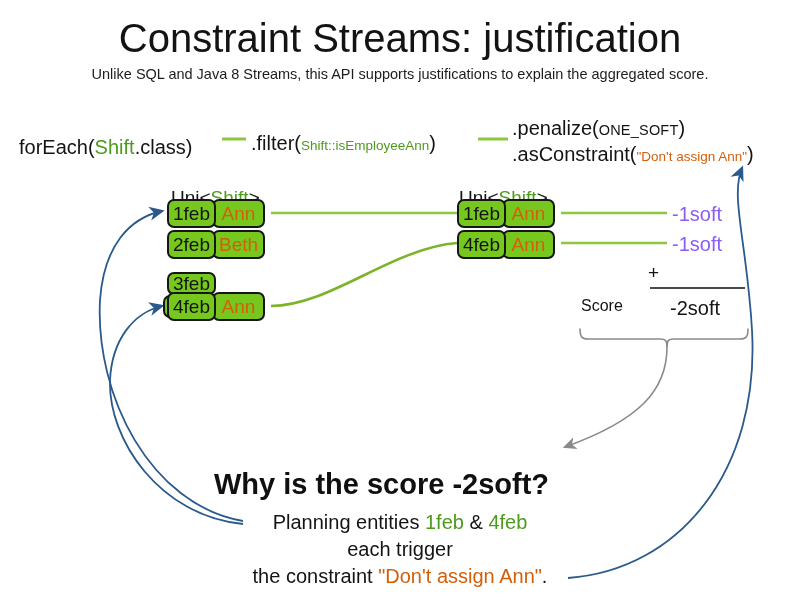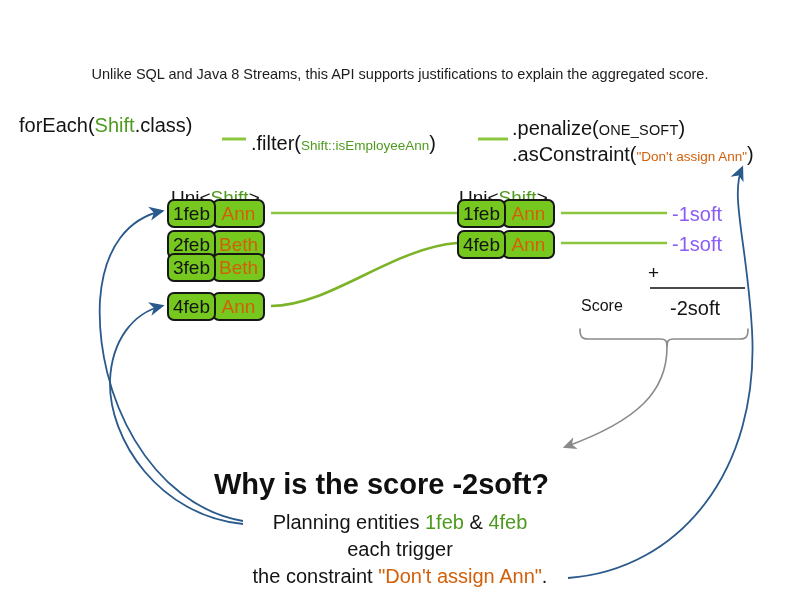--- a/index.html
+++ b/index.html
@@ -45,21 +45,21 @@
     font-size: 20px;
     color: #141414;
     white-space: nowrap;
     line-height: 1.0;
   }
   .code .gn { color: #4e9a1f; }
   .code .org { color: #d2600a; }
   .sm2 { font-size: 13.5px; }
   .caps { font-size: 14.5px; letter-spacing: .2px; }
 
-  #code-foreach { left: 19px; top: 115px; }
+  #code-foreach { left: 19px; top: 137px; }
   #code-filter  { left: 251px; top: 133px; }
   #code-penalize { left: 512px; top: 118px; }
   #code-asconstraint { left: 512px; top: 144px; }
 
   
   .unilabel {
     font-size: 19px;
     color: #141414;
     white-space: nowrap;
     margin-top: 20px;
@@ -187,20 +187,21 @@
 
     <path d="M667,347 C667,390 640,420 565,447" stroke="#8a8a8a" stroke-width="1.6" fill="none" marker-end="url(#grayArrow)"></path>
 
     <path d="M243,521 C150,505 95,395 100,300 C104,245 130,218 162,211" stroke="#2a5a8c" stroke-width="1.8" fill="none" marker-end="url(#blueArrow)"></path>
 
     <path d="M243,524 C160,516 108,440 110,380 C112,340 133,313 162,306" stroke="#2a5a8c" stroke-width="1.8" fill="none" marker-end="url(#blueArrow)"></path>
 
     <path d="M568,578 C680,570 760,470 752,330 C747,243 730,196 742,168" stroke="#2a5a8c" stroke-width="1.8" fill="none" marker-end="url(#blueArrow)"></path>
   </svg>
 
+  <div class="abs" id="title">Constraint Streams: justification</div>
   <div class="abs" id="subtitle">Unlike SQL and Java 8 Streams, this API supports justifications to explain the aggregated score.</div>
 
   <div class="abs code" id="code-foreach">
     <span>forEach(</span><span class="gn">Shift</span><span>.class)</span>
   </div>
 
   <div class="abs code" id="code-penalize">
     <span>.penalize(</span><span class="caps">ONE_SOFT</span><span>)</span>
   </div>
 
@@ -217,21 +218,21 @@
   </div>
 
   <div class="factrow" style="left:167px; top:199px;">
     <div class="cell cell-date">1feb</div>
     <div class="cell cell-name">Ann</div>
   </div>
   <div class="factrow" style="left:167px; top:230px;">
     <div class="cell cell-date">2feb</div>
     <div class="cell cell-name">Beth</div>
   </div>
-  <div class="factrow" style="left:167px; top:253px;">
+  <div class="factrow" style="left:167px; top:272px;flex-direction:column;">
     <div class="cell cell-date">3feb</div>
     <div class="cell cell-name">Beth</div>
   </div>
   <div class="factrow" style="left:167px; top:292px;">
     <div class="cell cell-date">4feb</div>
     <div class="cell cell-name">Ann</div>
   </div>
 
   <div class="abs unilabel" id="uni-right">
     <span>Uni&lt;</span><span class="gn">Shift</span><span>&gt;</span>

